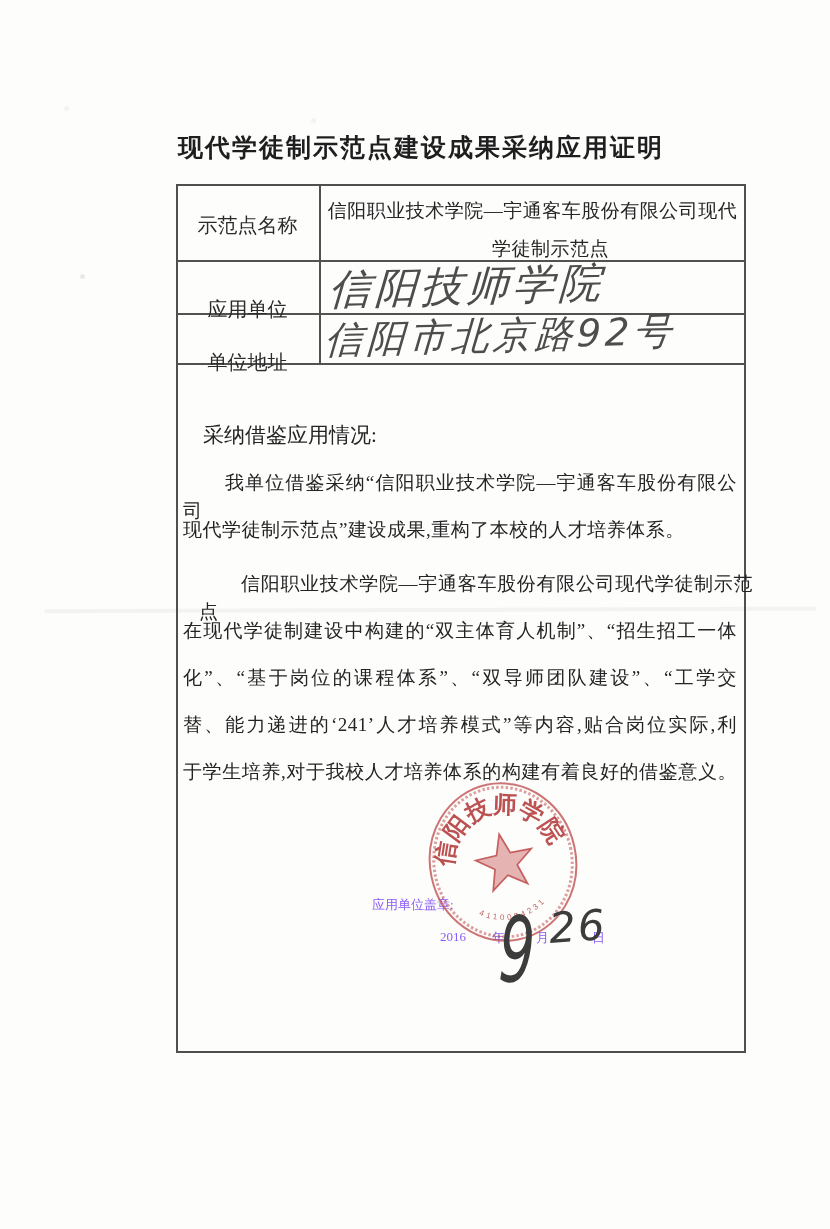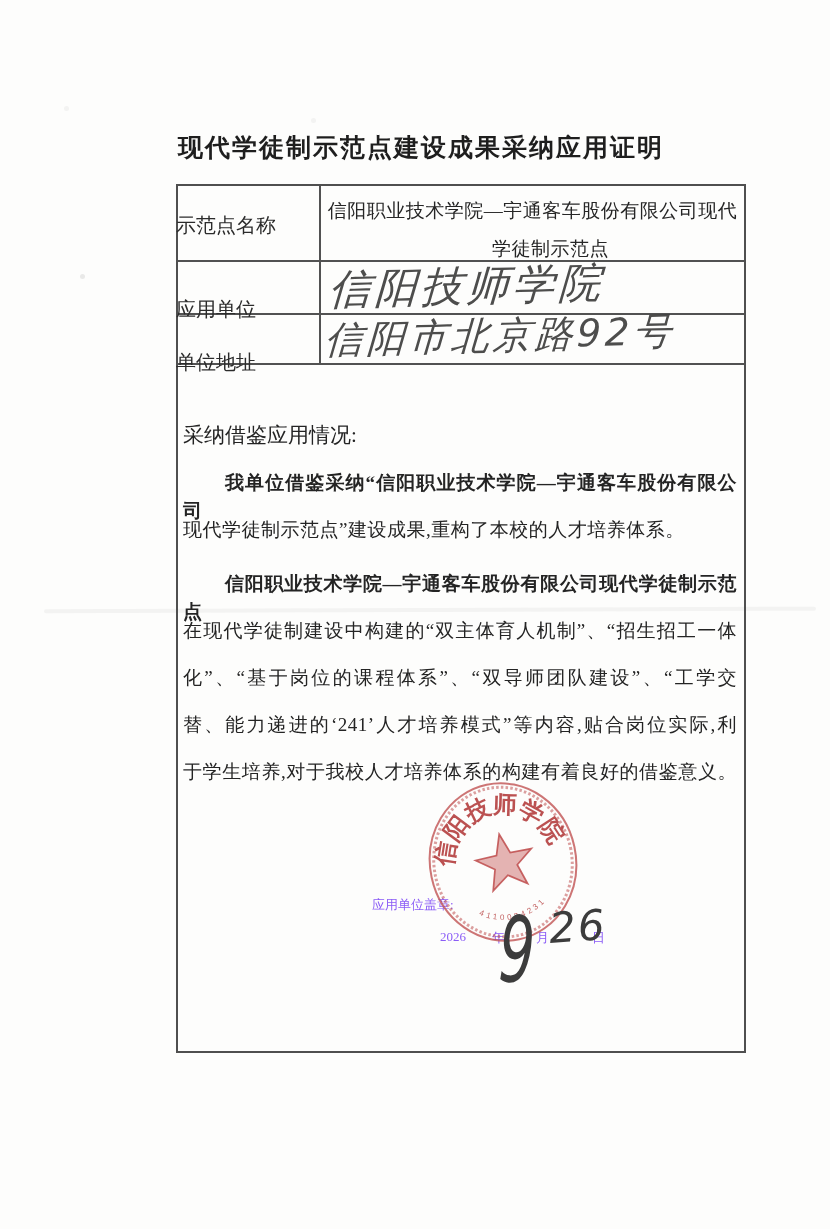--- a/index.html
+++ b/index.html
@@ -14,35 +14,35 @@
   .doc-title{
     left:178px;top:131px;width:568px;text-align:left;
     font-family:"Liberation Sans","DejaVu Sans",sans-serif;
     font-weight:700;font-size:25px;letter-spacing:2px;color:#1e1e1e;
   }
   
   .tbl{left:176px;top:184px;width:570px;height:869px;border:2px solid #4f4f4f;box-sizing:border-box;background:transparent;}
   .hline{position:absolute;left:0;width:100%;height:0;border-top:2px solid #525252;}
   .vline{position:absolute;top:0;width:0;border-left:2px solid #525252;}
   
-  .cell-label{width:143px;left:176px;text-align:left;font-size:20px;color:#2b2b2b;}
+  .cell-label{width:143px;left:176px;text-align:center;font-size:20px;color:#2b2b2b;}
   .cell-value{left:319px;width:427px;text-align:center;font-size:19px;color:#262626;letter-spacing:0.5px;}
   
   .hand{
     font-family:"DejaVu Sans",sans-serif;font-style:italic;
     color:#3a3a3a;letter-spacing:4px;white-space:nowrap;
     transform:rotate(-1.5deg) skewX(-4deg);transform-origin:left top;opacity:.9;
   }
   
   .bodyline{
     left:183px;width:554px;font-size:19px;line-height:28px;color:#242424;
     letter-spacing:0.5px;white-space:nowrap;
   }
   .just{white-space:normal;text-align:justify;text-align-last:justify;}
-  .indent{text-indent:42px;font-weight:bold;}
+  .indent{text-indent:42px;}
   .sec-head{left:183px;font-size:21px;color:#242424;}
   
   .signoff{font-size:13px;color:#8b5cf6;}
   .hand-digit{
     font-family:"DejaVu Sans",sans-serif;font-style:italic;color:#3c3c3c;
     line-height:1;z-index:6;
   }
   .hand-month{left:501px;top:903px;font-size:56px;transform:scaleY(1.65) rotate(4deg);transform-origin:top left;}
   .hand-day{left:549px;top:906px;font-size:42px;letter-spacing:2px;transform:rotate(-4deg);}
   
@@ -71,24 +71,24 @@
 <div class="abs cell-label" style="top:212px;">示范点名称</div>
 <div class="abs cell-value" style="top:198px;">信阳职业技术学院—宇通客车股份有限公司现代</div>
 <div class="abs cell-value" style="top:236px;margin-left:18px;">学徒制示范点</div>
 
 <div class="abs cell-label" style="top:276px;margin-top:20px;">应用单位</div>
 <div class="abs hand" style="left:330px;top:262px;font-size:42px;">信阳技师学院</div>
 
 <div class="abs cell-label" style="top:328px;margin-top:21px;">单位地址</div>
 <div class="abs hand" style="left:326px;top:315px;font-size:38px;">信阳市北京路92号</div>
 
-<div class="abs sec-head" style="top:421px;">采纳借鉴应用情况:</div>
+<div class="abs sec-head" style="top:421px;margin-left:20px;">采纳借鉴应用情况:</div>
 <div class="abs bodyline just indent" style="top:469px;">我单位借鉴采纳“信阳职业技术学院—宇通客车股份有限公司</div>
 <div class="abs bodyline" style="top:516px;">现代学徒制示范点”建设成果,重构了本校的人才培养体系。</div>
-<div class="abs bodyline just indent" style="top:570px;">信阳职业技术学院—宇通客车股份有限公司现代学徒制示范点</div>
+<div class="abs bodyline just indent" style="top:570px;margin-left:16px;">信阳职业技术学院—宇通客车股份有限公司现代学徒制示范点</div>
 <div class="abs bodyline just" style="top:617px;">在现代学徒制建设中构建的“双主体育人机制”、“招生招工一体</div>
 <div class="abs bodyline just" style="top:664px;">化”、“基于岗位的课程体系”、“双导师团队建设”、“工学交</div>
 <div class="abs bodyline just" style="top:711px;">替、能力递进的‘241’人才培养模式”等内容,贴合岗位实际,利</div>
 <div class="abs bodyline just" style="top:758px;">于学生培养,对于我校人才培养体系的构建有着良好的借鉴意义。</div>
 
 <svg class="abs seal" width="160" height="172" viewBox="0 0 160 172">
   <g transform="rotate(-12 79 84)" fill="none">
     <ellipse cx="79" cy="84" rx="73" ry="79" stroke="rgba(192,82,82,.8)" stroke-width="2"></ellipse>
     <ellipse cx="79" cy="84" rx="69" ry="75" stroke="rgba(192,82,82,.55)" stroke-width="3" stroke-dasharray="2.5 2.2"></ellipse>
     <path transform="translate(81 86) scale(1.15)" d="M0,-26 L6.11,-8.41 L24.73,-8.03 L9.89,3.21 L15.28,21.03 L0,10.4 L-15.28,21.03 L-9.89,3.21 L-24.73,-8.03 L-6.11,-8.41 Z" fill="rgba(198,88,88,.45)" stroke="rgba(190,75,75,.85)" stroke-width="1.5"></path>
@@ -97,18 +97,18 @@
       <textPath href="#sealArcTop" startOffset="50%" text-anchor="middle">信阳技师学院</textPath>
     </text>
     <path id="sealArcBottom" d="M34.6,121.3 A58,58 0 0 0 123.4,121.3" fill="none"></path>
     <text font-size="8" fill="rgba(185,70,70,.85)" letter-spacing="3" font-family="Liberation Sans, sans-serif">
       <textPath href="#sealArcBottom" startOffset="50%" text-anchor="middle">4110034231</textPath>
     </text>
   </g>
 </svg>
 
 <div class="abs signoff" style="left:372px;top:896px;">应用单位盖章:</div>
-<span class="abs signoff" style="left:440px;top:929px;">2026</span>
+<span class="abs signoff" style="left:440px;top:929px;">2016</span>
 <span class="abs signoff" style="left:492px;top:929px;">年</span>
 <span class="abs hand-digit hand-month">9</span>
 <span class="abs signoff" style="left:536px;top:929px;">月</span>
 <span class="abs hand-digit hand-day">26</span>
 <span class="abs signoff" style="left:592px;top:929px;">日</span>
 
 </body></html>

